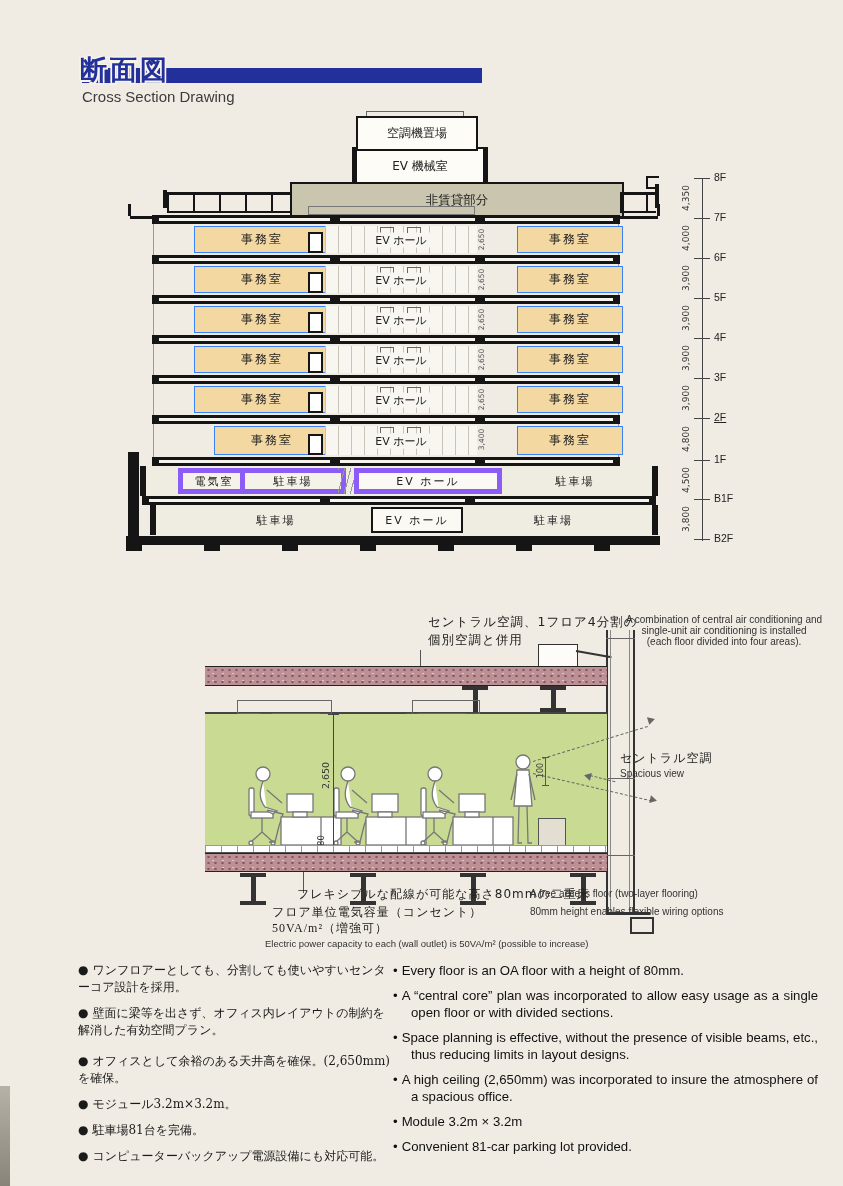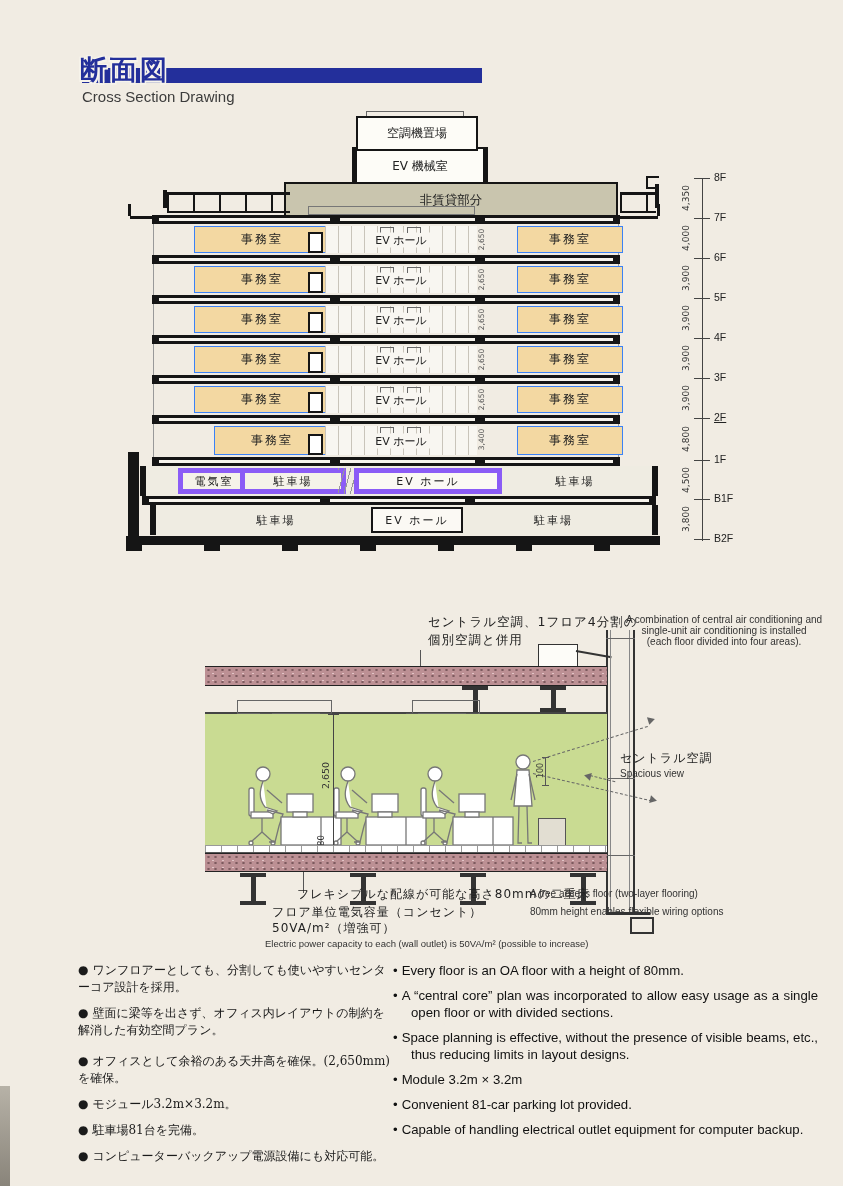--- a/index.html
+++ b/index.html
@@ -75,21 +75,21 @@
 
     <div class="abs" style="left:366px;top:111px;width:96px;height:6px;border:1px solid #666;"></div>
     <div class="abs boxed" style="left:352px;top:147px;width:126px;height:35px;border-left-width:5px;border-right-width:5px;">
       <span>EV 機械室</span>
     </div>
     <div class="abs boxed" style="left:356px;top:116px;width:118px;height:31px;">
       <span>空調機置場</span>
     </div>
     <div class="abs" style="left:322px;top:190px;width:28px;height:4px;background:#151515;transform:rotate(35deg);"></div>
     <div class="abs" style="left:478px;top:190px;width:28px;height:4px;background:#151515;transform:rotate(-35deg);"></div>
-    <div class="abs penthouse" style="left:284px;top:182px;width:330px;height:33px;">
+    <div class="abs penthouse" style="left:290px;top:182px;width:330px;height:33px;">
       <span>非賃貸部分</span>
     </div>
     <div class="abs" style="left:308px;top:206px;width:165px;height:7px;border:1px solid #777;"></div>
     <div class="abs wing" style="left:167px;top:192px;width:123px;height:16px;"></div>
     <div class="abs wing" style="left:620px;top:192px;width:36px;height:16px;"></div>
     <div class="abs" style="left:163px;top:190px;width:4px;height:18px;background:#151515;"></div>
     <div class="abs" style="left:655px;top:184px;width:4px;height:24px;background:#151515;"></div>
     <div class="abs" style="left:646px;top:176px;width:11px;height:9px;border:2px solid #151515;border-right:none;"></div>
     <div class="abs" style="left:130px;top:209px;width:528px;height:7px;border-bottom:3px solid #151515;"></div>
     <div class="abs" style="left:128px;top:204px;width:3px;height:12px;background:#151515;"></div>
@@ -349,36 +349,36 @@
     <div class="ibeam" style="left:40px;top:243px;height:32px;"></div>
     <div class="ibeam" style="left:150px;top:243px;height:32px;"></div>
     <div class="ibeam" style="left:260px;top:243px;height:32px;"></div>
     <div class="ibeam" style="left:370px;top:243px;height:32px;"></div>
     <div class="abs" style="left:103px;top:242px;width:1px;height:21px;background:#555;"></div>
 
     <div class="abs jnote" style="left:97px;top:256px;font-size:12px;">フレキシブルな配線が可能な高さ80mmの二重床</div>
     <div class="abs enote" style="left:330px;top:258px;">A free access floor (two-layer flooring)</div>
     <div class="abs jnote" style="left:72px;top:274px;font-size:12px;">フロア単位電気容量（コンセント）</div>
     <div class="abs enote" style="left:330px;top:276px;">80mm height enables flexible wiring options</div>
-    <div class="abs jnote" style="left:72px;top:290px;font-size:12px;">50VA/m²（増強可）</div>
+    <div class="abs jnote" style="left:72px;top:290px;font-size:12px;font-family:Liberation Serif, serif;">50VA/m²（増強可）</div>
     <div class="abs enote" style="left:65px;top:308px;font-size:9.5px;">Electric power capacity to each (wall outlet) is 50VA/m² (possible to increase)</div>
   </div>
 
   <div class="abs feat-jp">
     <div class="item"><span class="bullet">●</span><span>ワンフロアーとしても、分割しても使いやすいセンターコア設計を採用。</span></div>
     <div class="item gap"><span class="bullet">●</span><span>壁面に梁等を出さず、オフィス内レイアウトの制約を解消した有効空間プラン。</span></div>
     <div class="item"><span class="bullet">●</span><span>オフィスとして余裕のある天井高を確保。(2,650mm)を確保。</span></div>
     <div class="item"><span class="bullet">●</span><span>モジュール3.2m×3.2m。</span></div>
     <div class="item"><span class="bullet">●</span><span>駐車場81台を完備。</span></div>
     <div class="item"><span class="bullet">●</span><span>コンピューターバックアップ電源設備にも対応可能。</span></div>
   </div>
 
   <div class="abs feat-en">
     <div class="item"><span class="bullet">•</span><span>Every floor is an OA floor with a height of 80mm.</span></div>
     <div class="item"><span class="bullet">•</span><span>A “central core” plan was incorporated to allow easy usage as a single open floor or with divided sections.</span></div>
     <div class="item"><span class="bullet">•</span><span>Space planning is effective, without the presence of visible beams, etc., thus reducing limits in layout designs.</span></div>
+    <div class="item"><span class="bullet">•</span><span>A high ceiling (2,650mm) was incorporated to insure the atmosphere of a spacious office.</span></div>
     <div class="item"><span class="bullet">•</span><span>Module 3.2m × 3.2m</span></div>
     <div class="item"><span class="bullet">•</span><span>Convenient 81-car parking lot provided.</span></div>
-    <div class="item"><span class="bullet">•</span><span>Capable of handling electrical outlet equipment for computer backup.</span></div>
   </div>
 
   <div class="abs edge-strip"></div>
 </div>
 
 </body></html>

